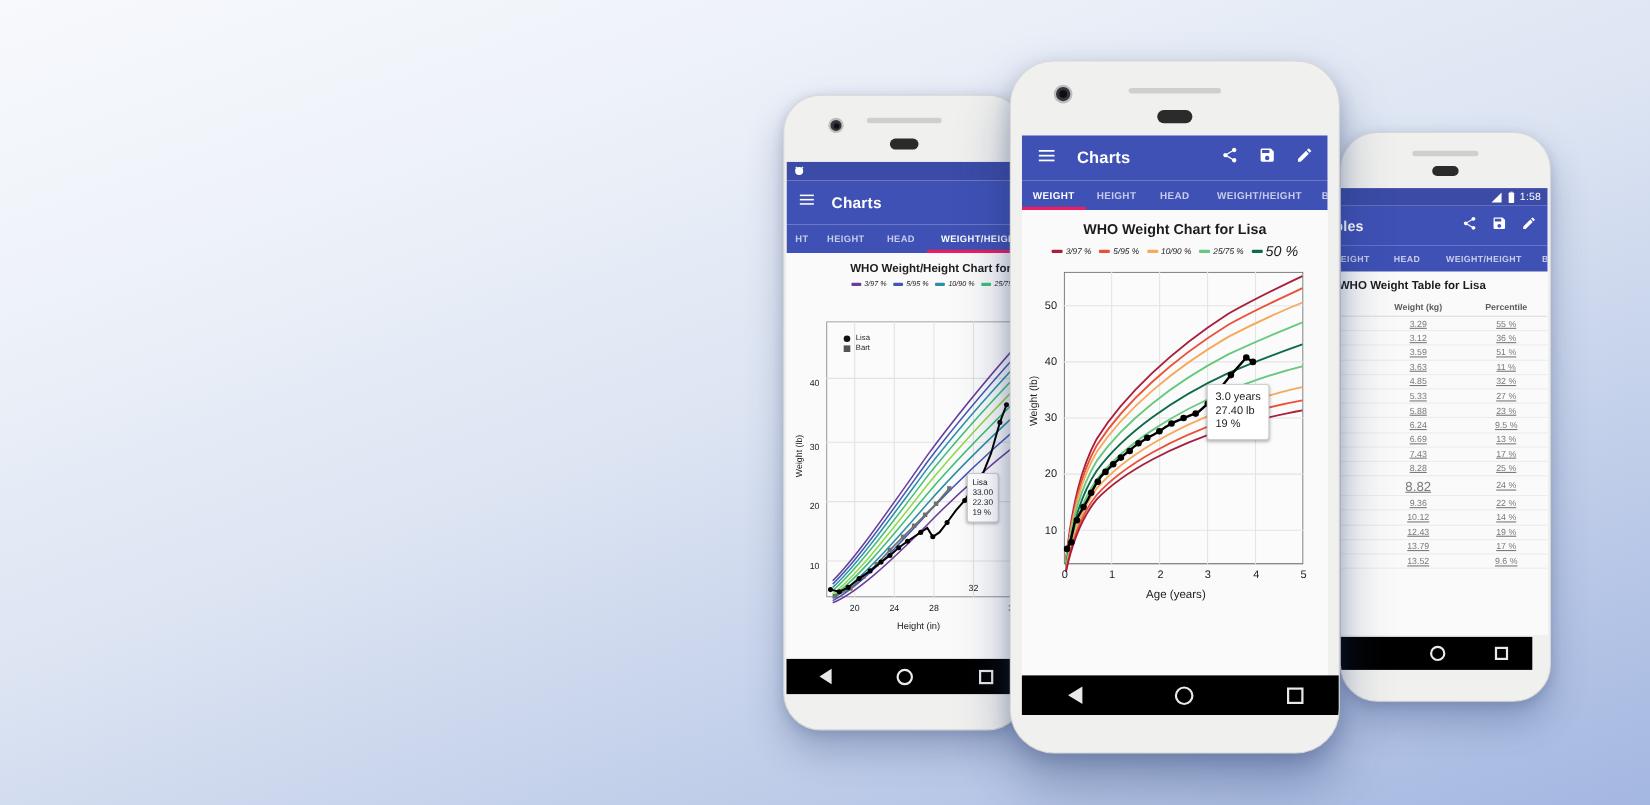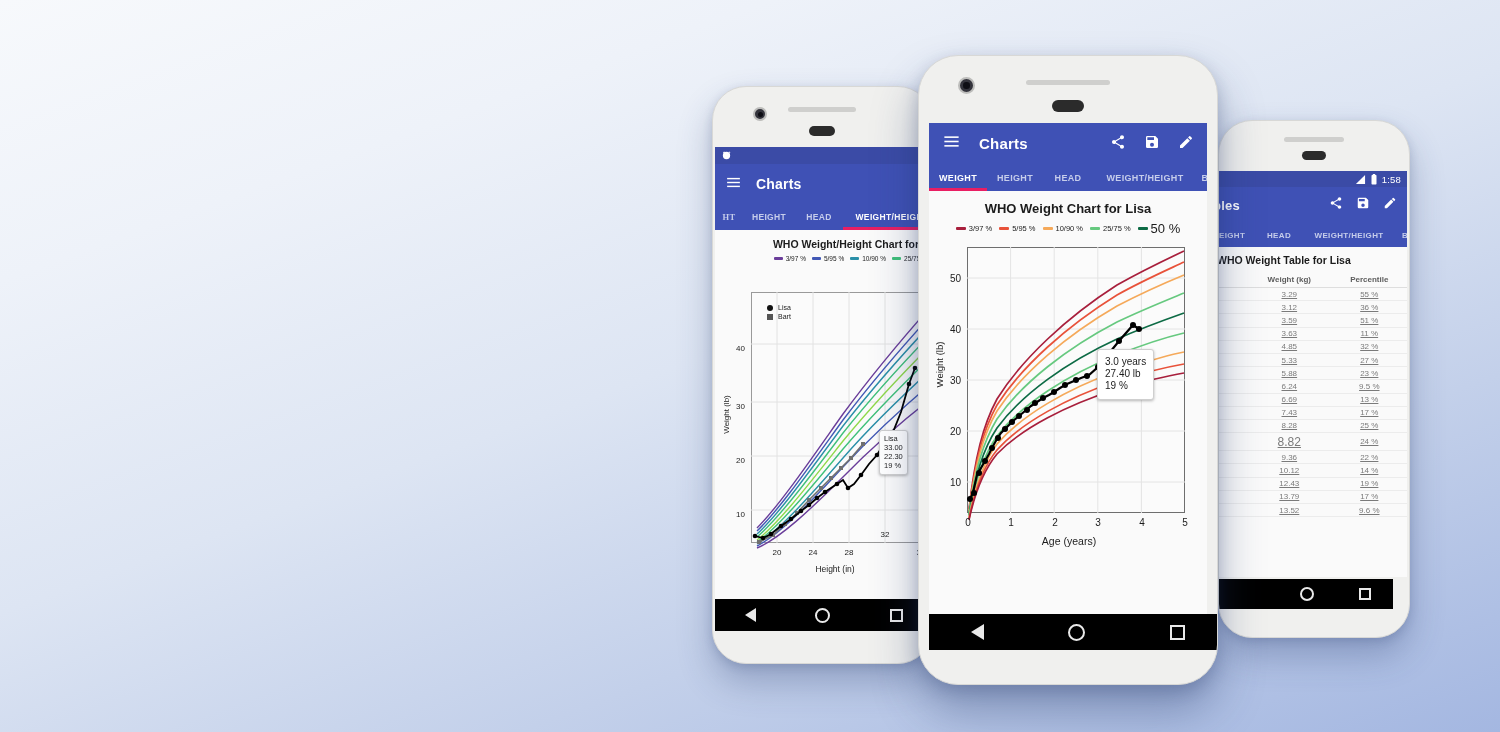--- a/index.html
+++ b/index.html
@@ -69,21 +69,21 @@
   .navbar { background: #000; display: flex; align-items: center; justify-content: space-around; width: 100%; }
   .nav-back { width: 0; height: 0; border-style: solid; }
   .nav-home { border-radius: 50%; border: 2px solid #e9e9e9; }
   .nav-recent { border: 2px solid #e9e9e9; }
 
   
   .chart-title { text-align: center; font-weight: 700; color: #1c1c1c; }
   .legend { display: flex; align-items: center; justify-content: center; gap: 7px; }
   .legend-item { display: flex; align-items: center; gap: 3px; white-space: nowrap; }
   .legend-swatch { display: inline-block; border-radius: 1px; }
-  .legend-label { color: #1c1c1c; }
+  .legend-label { color: #1c1c1c; font-style: italic; }
 
   .plotwrap { position: relative; }
   .axis-label-y {
     position: absolute; transform-origin: center;
     color: #1c1c1c; white-space: nowrap;
   }
   .axis-label-x { position: absolute; text-align: center; color: #1c1c1c; white-space: nowrap; }
   .tick-y { position: absolute; text-align: right; color: #1c1c1c; white-space: nowrap; }
   .tick-x { position: absolute; text-align: center; color: #1c1c1c; white-space: nowrap; }
 
@@ -146,21 +146,21 @@
           <div class="actions" style="gap:12px;">
             <div style="cursor:pointer;">
               <svg width="15" height="15" viewBox="0 0 24 24" fill="#fff">
                 <path d="M18 16.1c-.8 0-1.5.3-2 .8l-7.1-4.2c.1-.2.1-.5.1-.7s0-.5-.1-.7l7-4.1c.5.5 1.3.8 2.1.8 1.7 0 3-1.3 3-3s-1.3-3-3-3-3 1.3-3 3c0 .2 0 .5.1.7L8 9.8c-.5-.5-1.2-.8-2-.8-1.7 0-3 1.3-3 3s1.3 3 3 3c.8 0 1.5-.3 2-.8l7.1 4.2c-.1.2-.1.4-.1.6 0 1.6 1.3 3 3 3s3-1.3 3-3-1.4-2.9-3-2.9z"></path>
               </svg>
             </div>
           </div>
         </div>
 
         <div class="tabbar" style="height:26px;">
-          <div class="tab" style="font-size:8.5px; width:28px;font-family:Liberation Serif, serif;">
+          <div class="tab" style="font-size:8.5px; width:28px;">
             <span>HT</span>
           </div>
           <div class="tab" style="font-size:8.5px; width:52px;">
             <span>HEIGHT</span>
           </div>
           <div class="tab" style="font-size:8.5px; width:48px;">
             <span>HEAD</span>
           </div>
           <div class="tab active" style="font-size:8.5px; width:98px;">
             <span>WEIGHT/HEIGHT</span>

